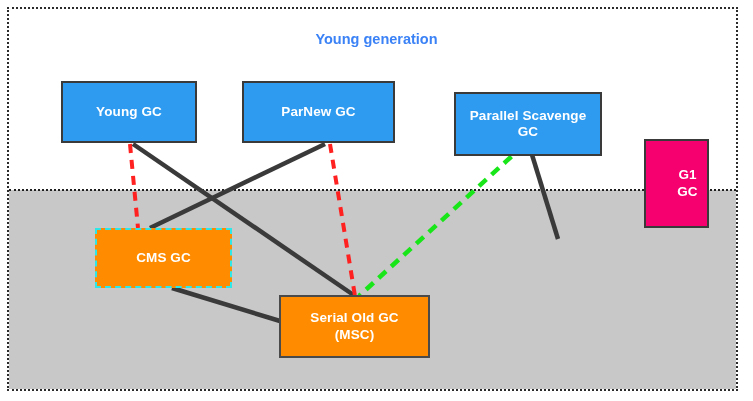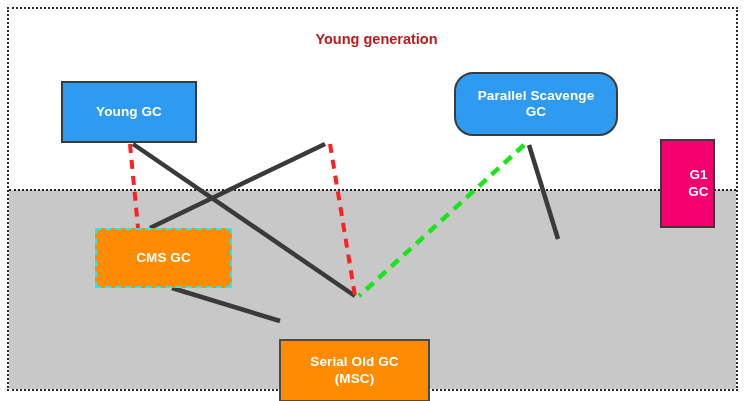--- a/index.html
+++ b/index.html
@@ -52,21 +52,21 @@
     left: 0;
     top: 0;
     width: 753px;
     height: 401px;
   }
   
   .region-label {
     position: absolute;
     font-size: 14.5px;
     font-weight: bold;
-    color: #b91c1c;
+    color: #3b82f6;
     white-space: nowrap;
   }
   #young-generation-label {
     left: 0;
     top: 31px;
     width: 753px;
     text-align: center;
   }
   #tenured-generation-label {
     left: 0;
@@ -99,24 +99,24 @@
   .node-cms {
     background: #ff8c00;
     border: 2px dashed #2ee8e8;
   }
   .node-g1 {
     background: #f5006e;
     border: 2px solid #3a3a3a;
   }
   #node-serial-gc      { left: 61px;  top: 81px;  width: 136px; height: 62px; }
   #node-parnew-gc      { left: 242px; top: 81px;  width: 153px; height: 62px; }
-  #node-parallel-scav  { left: 454px; top: 72px;  width: 164px; height: 64px; border-radius: 19px; }
-  #node-g1-gc          { left: 660px; top: 139px; width: 55px;  height: 89px; padding-left: 22px; }
+  #node-parallel-scav  { left: 454px; top: 92px;  width: 148px; height: 64px; }
+  #node-g1-gc          { left: 644px; top: 139px; width: 65px;  height: 89px; padding-left: 22px; }
   #node-cms-gc         { left: 68px;  top: 228px; width: 137px; height: 60px; margin-left: 27px; }
-  #node-serial-old-gc  { left: 279px; top: 295px; width: 151px; height: 63px; margin-top: 44px; }
+  #node-serial-old-gc  { left: 279px; top: 295px; width: 151px; height: 63px; }
   #node-parallel-old   { left: 483px; top: 239px; width: 151px; height: 58px; }
 </style>
 </head>
 <body>
 
 <div id="diagram-root">
 
   <div id="tenured-region"></div>
 
   <div id="outer-frame"></div>
@@ -140,20 +140,23 @@
     <line x1="172" y1="288" x2="280" y2="321" stroke="#3a3a3a" stroke-width="4.5" stroke-linecap="butt"></line>
   </svg>
 
   <div class="region-label" id="young-generation-label">Young generation</div>
 
 
   <div class="node node-young" id="node-serial-gc">
     <span>Young GC</span>
   </div>
 
+  <div class="node node-young" id="node-parnew-gc">
+    <span>ParNew GC</span>
+  </div>
 
   <div class="node node-young" id="node-parallel-scav">
     <span>
       <span>Parallel Scavenge</span><br>
       <span>GC</span>
     </span>
   </div>
 
   <div class="node node-g1" id="node-g1-gc">
     <span>

